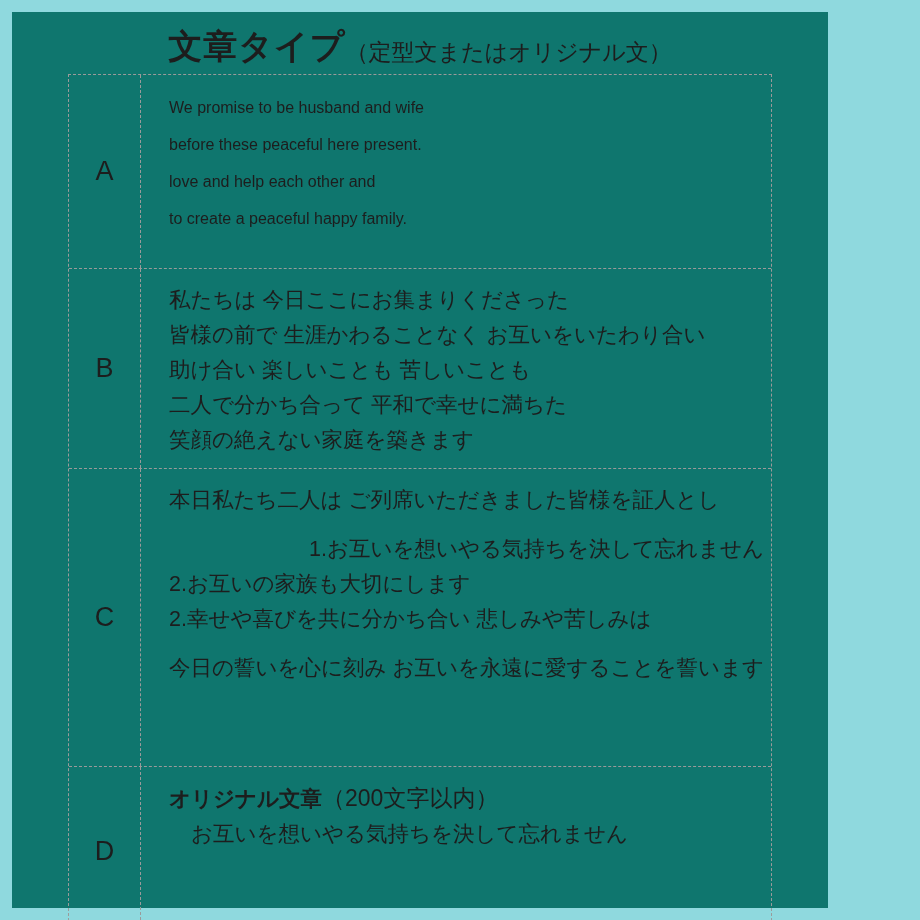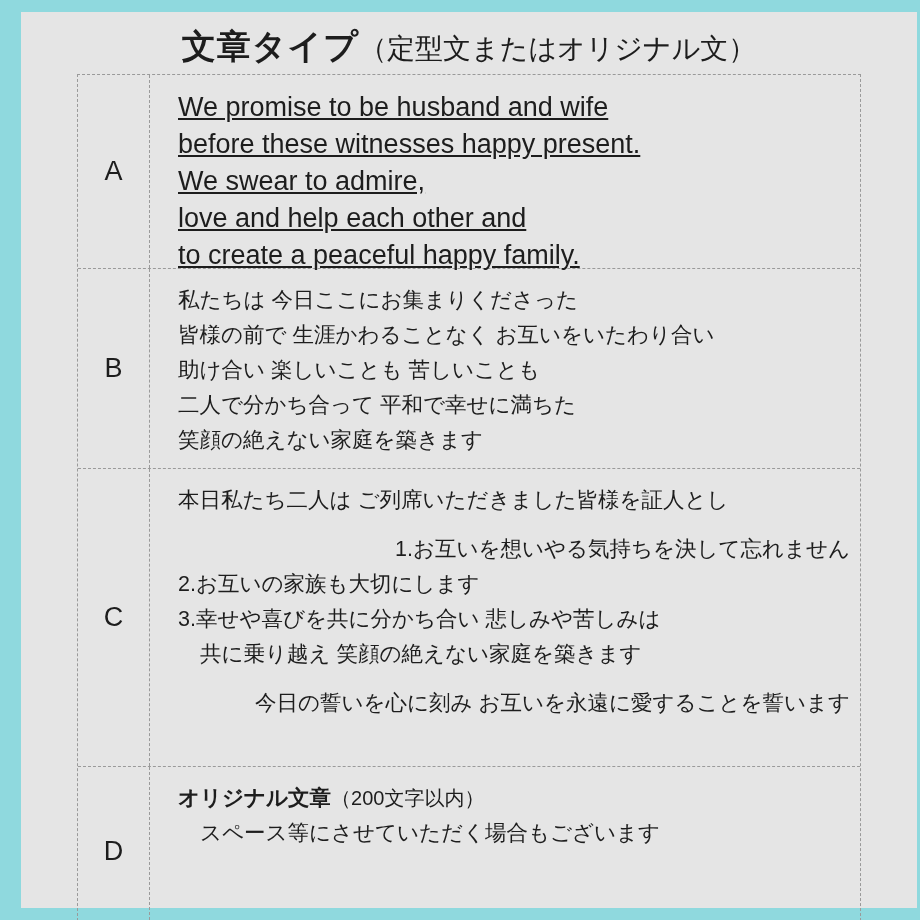--- a/index.html
+++ b/index.html
@@ -10,42 +10,41 @@
     width: 920px;
     height: 920px;
     background: #8fd9de;
     font-family: "Liberation Sans", "DejaVu Sans", sans-serif;
     overflow: hidden;
   }
   .frame {
     position: absolute;
     left: 12px;
     top: 12px;
-    width: 896px;
+    width: 816px;
     height: 896px;
-    background: #e5e5e5;
+    background: #0f766e;
     box-sizing: border-box;
-    margin-left: 9px;
   }
   .title-bar {
     height: 62px;
     display: flex;
     align-items: flex-end;
     justify-content: center;
     padding-bottom: 4px;
     box-sizing: border-box;
   }
   .title-main {
     font-size: 34px;
     font-weight: bold;
     color: #1d1d1d;
     letter-spacing: 1px;
   }
   .title-sub {
-    font-size: 28px;
+    font-size: 23px;
     color: #1d1d1d;
     letter-spacing: 0px;
     padding-bottom: 2px;
   }
   .table {
     margin: 0 56px;
     border-top: 1px dashed #9a9a9a;
     border-bottom: 1px dashed #9a9a9a;
     border-left: 1px dashed #9a9a9a;
     border-right: 1px dashed #9a9a9a;
@@ -75,33 +74,32 @@
     padding: 14px 10px 14px 28px;
     box-sizing: border-box;
   }
   .line {
     font-size: 21.5px;
     line-height: 35px;
     color: #1d1d1d;
     white-space: pre;
   }
   .line.en {
-    font-size: 27px;
+    font-size: 16px;
     line-height: 37px;
-    text-decoration: underline;
   }
   .line.indent {
     padding-left: 22px;
   }
   .line.gap-top {
     margin-top: 14px;
     text-align: right;
   }
   .line .small {
-    font-size: 20px;
+    font-size: 23px;
   }
   .line .bold {
     font-weight: bold;
   }
   .rowA { height: 194px; }
   .rowB { height: 200px; }
   .rowC { height: 298px; }
   .rowD { height: 168px; }
 </style>
 </head>
@@ -113,22 +111,21 @@
     <span class="title-main">文章タイプ</span>
     <span class="title-sub">（定型文またはオリジナル文）</span>
   </div>
 
   <div class="table">
 
     <div class="row rowA">
       <div class="label-cell">A</div>
       <div class="content-cell">
         <div class="line en">We promise to be husband and wife</div>
-        <div class="line en">before these witnesses happy present.</div>
-        <div class="line en">We swear to admire,</div>
+        <div class="line en">before these peaceful here present.</div>
         <div class="line en">love and help each other and</div>
         <div class="line en">to create a peaceful happy family.</div>
       </div>
     </div>
 
     <div class="row rowB">
       <div class="label-cell">B</div>
       <div class="content-cell">
         <div class="line">私たちは 今日ここにお集まりくださった</div>
         <div class="line">皆様の前で 生涯かわることなく お互いをいたわり合い</div>
@@ -137,28 +134,27 @@
         <div class="line">笑顔の絶えない家庭を築きます</div>
       </div>
     </div>
 
     <div class="row rowC">
       <div class="label-cell">C</div>
       <div class="content-cell">
         <div class="line">本日私たち二人は ご列席いただきました皆様を証人とし</div>
         <div class="line gap-top">1.お互いを想いやる気持ちを決して忘れません</div>
         <div class="line">2.お互いの家族も大切にします</div>
-        <div class="line">3.幸せや喜びを共に分かち合い 悲しみや苦しみは</div>
-        <div class="line indent">共に乗り越え 笑顔の絶えない家庭を築きます</div>
+        <div class="line">2.幸せや喜びを共に分かち合い 悲しみや苦しみは</div>
         <div class="line gap-top">今日の誓いを心に刻み お互いを永遠に愛することを誓います</div>
       </div>
     </div>
 
     <div class="row rowD">
       <div class="label-cell">D</div>
       <div class="content-cell">
         <div class="line"><span class="bold">オリジナル文章</span><span class="small">（200文字以内）</span></div>
-        <div class="line indent">スペース等にさせていただく場合もございます</div>
+        <div class="line indent">お互いを想いやる気持ちを決して忘れません</div>
       </div>
     </div>
 
   </div>
 </div>
 
 </body></html>

